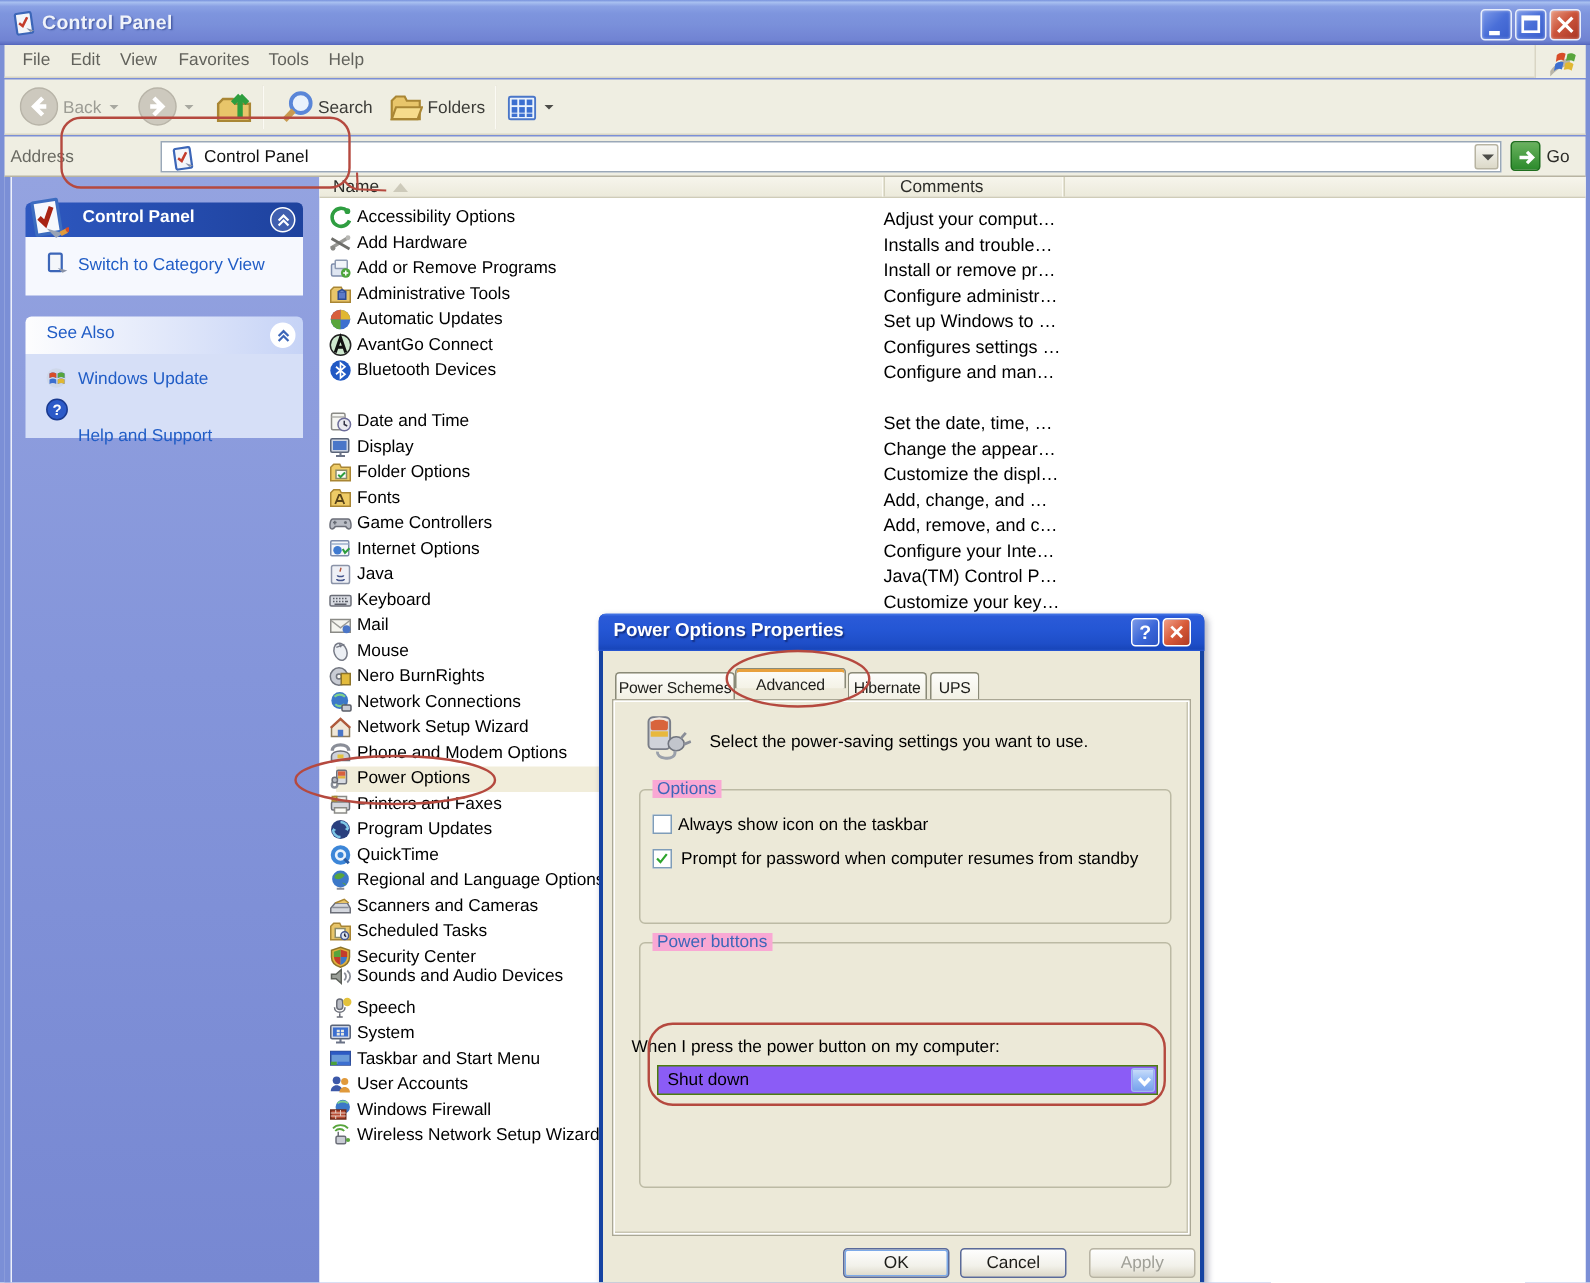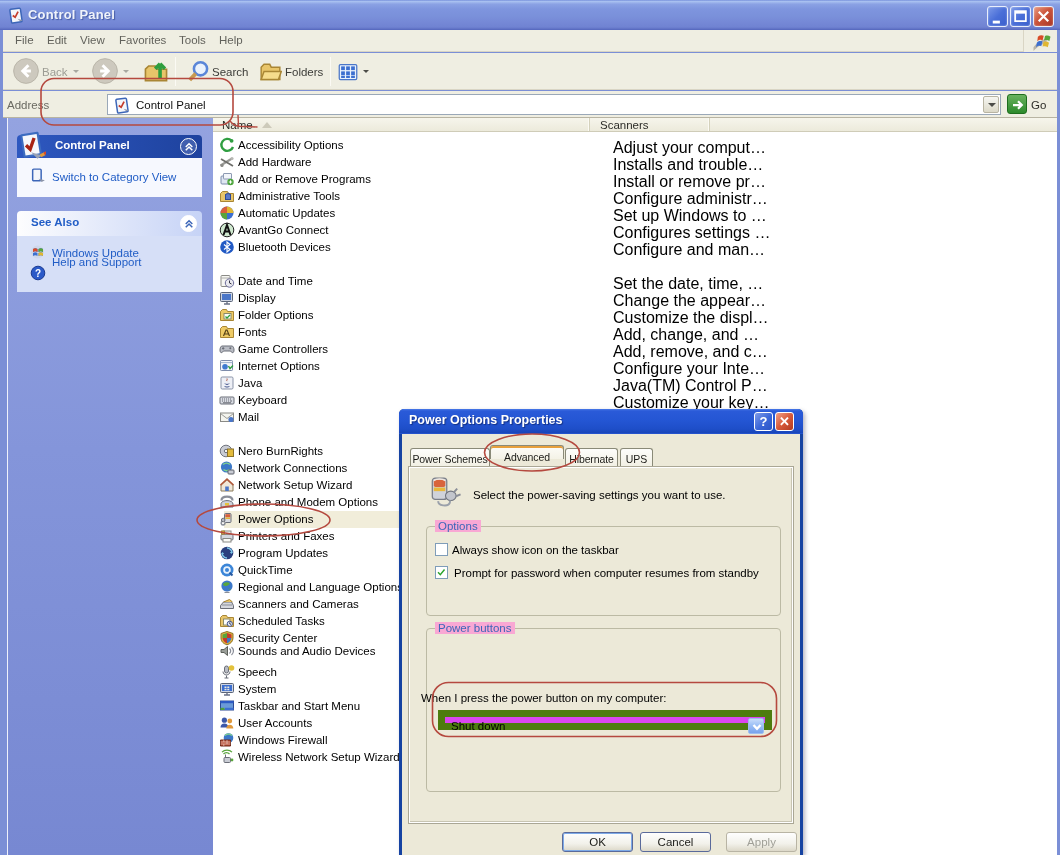--- a/index.html
+++ b/index.html
@@ -31,51 +31,51 @@
 #cdrop:after{content:"";position:absolute;left:4px;top:6px;border-left:4px solid transparent;border-right:4px solid transparent;border-top:4px solid #4c4c48}
 #gobtn{position:absolute;left:1004px;top:3px;width:20px;height:20px;border-radius:3px;background:linear-gradient(180deg,#69b25e,#2c8a2c);border:1px solid #1e6e1e}
 #gotext{position:absolute;left:1028px;top:8px;font-size:11.5px;color:#2c2c28}
 
 #content{position:absolute;left:3px;top:118px;width:1054px;height:737px;background:#fff}
 #sidebar{position:absolute;left:0;top:0;width:210px;height:737px;background:linear-gradient(180deg,#94a3e0 0%,#8495da 45%,#7788d2 100%)}
 .sbox1-head{position:absolute;left:14px;top:17px;width:185px;height:23px;border-radius:4px 4px 0 0;background:linear-gradient(90deg,#2e58c0 0%,#1e429e 100%)}
 .sbox1-head .ht{position:absolute;left:38px;top:4px;font-size:11.5px;font-weight:bold;color:#fff}
 .sbox1-body{position:absolute;left:14px;top:40px;width:185px;height:39px;background:#f6f8fe}
 .sbox2-head{position:absolute;left:14px;top:93px;width:185px;height:25px;border-radius:4px 4px 0 0;background:linear-gradient(90deg,#fdfdfe 0%,#c6d3f6 100%)}
-.sbox2-head .ht{position:absolute;left:14px;top:5px;font-size:11.5px;font-weight:bold;color:#215dc6}
+.sbox2-head .ht{position:absolute;left:14px;top:5px;font-size:11.5px;font-weight:normal;color:#215dc6}
 .sbox2-body{position:absolute;left:14px;top:118px;width:185px;height:56px;background:#d6dff7}
 .slink{color:#215dc6;font-size:11.5px}
 .chev{position:absolute;width:17px;height:17px;border-radius:50%;border:1.5px solid #fff;background:rgba(255,255,255,.15)}
 .chev svg{position:absolute;left:1px;top:1px}
 
 #list{position:absolute;left:210px;top:0;width:844px;height:737px;background:#fff}
 #lheader{position:absolute;left:0;top:0;width:844px;height:14px;background:linear-gradient(180deg,#f6f5ec,#eceadb);border-bottom:1px solid #cfccb8}
 #lheader .hseg{position:absolute;top:0;height:13px;border-right:1px solid #d4d1bc;box-shadow:inset -1px 0 0 #fbfaf4}
 #lheader .htxt{position:absolute;top:1px;color:#2c2c28;font-size:11.5px}
 .row{position:absolute;left:0;width:844px;height:17px}
 .row .ric{position:absolute;left:6px;top:0px;width:16px;height:16px}
 .row .nm{position:absolute;left:25px;top:2px;font-size:11.5px;color:#000;white-space:nowrap}
-.row .cm{position:absolute;left:400px;top:2px;font-size:16px;color:#000;white-space:nowrap}
+.row .cm{position:absolute;left:376px;top:2px;font-size:12px;color:#000;white-space:nowrap}
 
 #dialog{position:absolute;left:399px;top:409px;width:404px;height:446px;background:#ece9d8;border:3px solid #1643a2;border-bottom:none;border-radius:5px 5px 0 0;box-shadow:2px 2px 4px rgba(40,40,80,.35)}
 #dlgtitle{position:absolute;left:-3px;top:-3px;width:404px;height:25px;border-radius:5px 5px 0 0;
  background:linear-gradient(180deg,#4a7ae8 0%,#2a5ad8 8%,#2456d4 45%,#1e4ec8 80%,#1846ba 95%,#2a5ad8 100%)}
 #dlgtitle .dtt{position:absolute;left:10px;top:4px;font-size:12.5px;font-weight:bold;color:#fff;text-shadow:1px 1px 1px rgba(10,25,80,.6)}
 .dbtn{position:absolute;top:3px;width:19px;height:19px;border-radius:3px;border:1px solid #fff;
  background:linear-gradient(135deg,#7d9ae8 0%,#3a66d8 55%,#2c54c4 100%);color:#fff;font-weight:bold;text-align:center;line-height:17px;font-size:13px}
 .dbtn.close{background:linear-gradient(135deg,#f0a088 0%,#d85a3a 50%,#b03a22 100%)}
 
 .tab{position:absolute;height:21px;background:linear-gradient(180deg,#fdfdfb,#f0eee0);border:1px solid #8a8a78;border-bottom:none;border-radius:3px 3px 0 0;font-size:10.5px;color:#1c1c18;text-align:center;white-space:nowrap;letter-spacing:-.1px}
 .tab.sel{background:linear-gradient(180deg,#fdfcf8,#f4f2e6);border-color:#8a8a78;box-shadow:inset 0 2px 0 #e8a03c}
 #tabpage{position:absolute;left:7px;top:55px;width:384px;height:356px;background:#f2f0e2;border:1px solid #fff;box-shadow:0 0 0 1px #aaa795, inset -1px -1px 0 #c8c5b2;background:#ece9d8}
 .grp{position:absolute;border:1px solid #bcbaa4;border-radius:4px}
 .grp .glbl{position:absolute;left:8px;top:-7px;background:#f9a8d4;padding:0 3px;color:#3d66b8;font-size:11.5px}
 .cb{position:absolute;width:13px;height:13px;background:#fff;border:1px solid #7f9db9}
 .dlbl{position:absolute;font-size:11.5px;color:#000;white-space:nowrap}
-#ddown{position:absolute;background:#d946ef;border:7px solid #4d7c0f}
+#ddown{position:absolute;background:#8b5cf6;border:1px solid #4d7c0f}
 #ddbtn{position:absolute;right:1px;top:1px;width:16px;height:16px;border-radius:2px;border:1px solid #9ebcf0;
  background:linear-gradient(180deg,#c8dcfa 0%,#9cc0f6 45%,#78a2ec 100%)}
 .xpbtn{position:absolute;width:71px;height:20px;border-radius:3px;border:1px solid #5a6a9a;background:linear-gradient(180deg,#fefefe 0%,#f2f1ea 60%,#dcd8c8 100%);font-size:11.5px;text-align:center;line-height:18px;color:#1c1c18}
 </style></head><body>
 
 <div id="titlebar">
  <span class="ticon"><svg width="17" height="17" viewBox="0 0 16 16">
         <rect x="2.5" y="1.5" width="10" height="13" rx="1" transform="rotate(-8 8 8)" fill="#f4f6fa" stroke="#3c66b8" stroke-width="1.4"></rect>
         <path d="M4.5 7.5l2 2 3.5-5" stroke="#c43c2c" stroke-width="1.6" fill="none" transform="rotate(-8 8 8)"></path>
         <path d="M9 11l5 1.5-2.5 1z" fill="#8a93a8"></path>
@@ -221,30 +221,30 @@
             <path d="M3 5c1.5-1 3-1 4.5 0v3C6 7 4.5 7 3 8zM8.5 5c1.5-1 3-1 4.5 0v3c-1.5-1-3-1-4.5 0zM3 9c1.5-1 3-1 4.5 0v3c-1.5-1-3-1-4.5 0zM8.5 9c1.5-1 3-1 4.5 0v3c-1.5-1-3-1-4.5 0z" fill="#3c6fd0"></path>
             <path d="M3 5c1.5-1 3-1 4.5 0v3C6 7 4.5 7 3 8z" fill="#d84c28"></path>
             <path d="M8.5 5c1.5-1 3-1 4.5 0v3c-1.5-1-3-1-4.5 0z" fill="#58a53c"></path>
             <path d="M8.5 9c1.5-1 3-1 4.5 0v3c-1.5-1-3-1-4.5 0z" fill="#e0b732"></path>
           </svg></span>
      <span class="slink" style="position:absolute;left:35px;top:11px">Windows Update</span>
      <span style="position:absolute;left:13px;top:29px"><svg width="16" height="16" viewBox="0 0 16 16">
             <circle cx="8" cy="8" r="6.8" fill="#2c5ac8" stroke="#1a3a90"></circle>
             <text x="8" y="11.6" font-family="Liberation Sans" font-size="10" font-weight="bold" fill="#fff" text-anchor="middle">?</text>
           </svg></span>
-     <span class="slink" style="position:absolute;left:35px;top:20px">Help and Support</span>
+     <span class="slink" style="position:absolute;left:35px;top:49px">Help and Support</span>
    </div>
  </div>
  <div id="list">
    <div id="lheader">
      <div class="hseg" style="left:0;width:377px"></div>
      <div class="hseg" style="left:378px;width:119px"></div>
      <span class="htxt" style="left:9px">Name</span>
      <span class="sortarrow" style="position:absolute;left:49px;top:4px;border-left:5px solid transparent;border-right:5px solid transparent;border-bottom:6px solid #cdcaba"></span>
-     <span class="htxt" style="left:387px">Scanners</span>
+     <span class="htxt" style="left:387px">Comments</span>
    </div>
 <div class="row" style="top:19px">
         <i class="ric"><svg width="16" height="16" viewBox="0 0 16 16">
             <path d="M12.5 3.5A6 6 0 1 0 14 10" stroke="#2f9e41" stroke-width="2.4" fill="none"></path>
             <circle cx="12.6" cy="3.8" r="1.9" fill="#2f9e41"></circle>
           </svg></i>
         <span class="nm">Accessibility Options</span>
         <span class="cm">Adjust your comput…</span>
       </div>
 <div class="row" style="top:36px">
@@ -374,20 +374,28 @@
         <span class="nm">Keyboard</span>
         <span class="cm">Customize your key…</span>
       </div>
 <div class="row" style="top:291px">
         <i class="ric"><svg width="16" height="16" viewBox="0 0 16 16">
             <rect x="1.5" y="4" width="13" height="8.5" fill="#f4f4ee" stroke="#8a8a86"></rect>
             <path d="M1.5 4.5L8 9.5l6.5-5" stroke="#9a9a96" fill="none"></path>
             <circle cx="12" cy="10.5" r="2.6" fill="#4a76c8"></circle>
           </svg></i>
         <span class="nm">Mail</span>
+      </div>
+<div class="row" style="top:308px">
+        <i class="ric"><svg width="16" height="16" viewBox="0 0 16 16">
+            <ellipse cx="8" cy="8.5" rx="4.2" ry="5.8" fill="#eceff4" stroke="#767a86" transform="rotate(-20 8 8.5)"></ellipse>
+            <path d="M5.2 5.6l5.4-2" stroke="#767a86" fill="none"></path>
+            <path d="M7.3 2.8l1 2.7" stroke="#767a86" fill="none"></path>
+          </svg></i>
+        <span class="nm">Mouse</span>
       </div>
 <div class="row" style="top:325px">
         <i class="ric"><svg width="16" height="16" viewBox="0 0 16 16">
             <circle cx="7" cy="8" r="5.8" fill="#c9ccd4" stroke="#70747e"></circle>
             <circle cx="7" cy="8" r="1.7" fill="#f4f4f0" stroke="#70747e"></circle>
             <rect x="8.5" y="6" width="6" height="7.5" fill="#e3bb3c" stroke="#8d742a"></rect>
           </svg></i>
         <span class="nm">Nero BurnRights</span>
       </div>
 <div class="row" style="top:342px">

